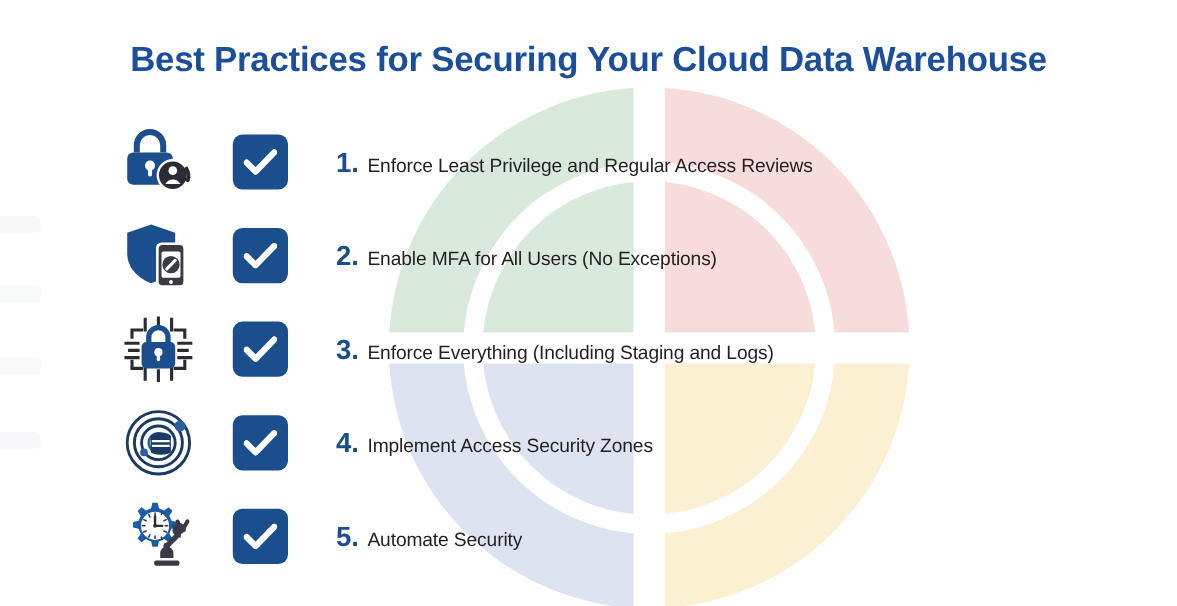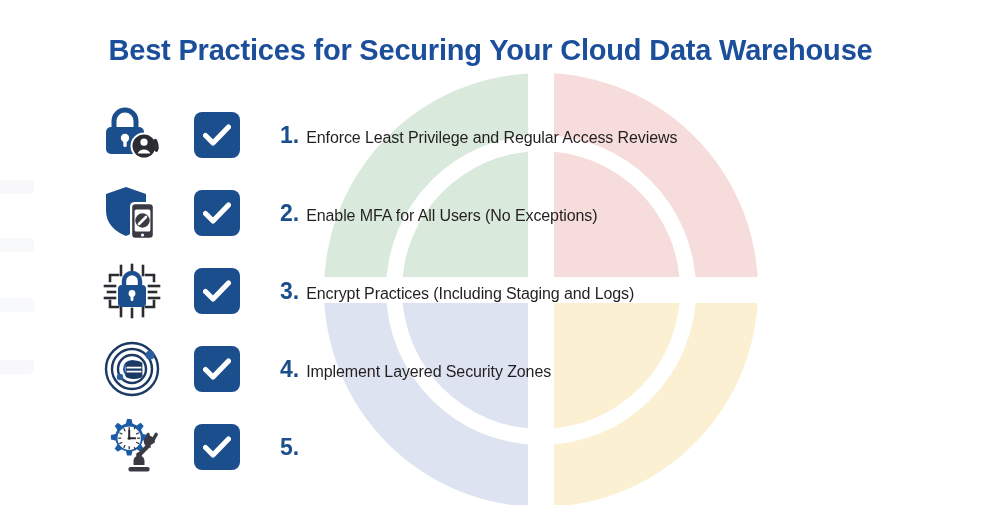--- a/index.html
+++ b/index.html
@@ -229,21 +229,21 @@
           <rect x="29.6" y="32.5" width="2.8" height="6.6" rx="1.3" fill="#ffffff"></rect>
         </svg>
       </div>
       <div class="row-check">
         <svg width="28" height="22" viewBox="0 0 28 22" xmlns="http://www.w3.org/2000/svg">
           <path d="M2.5 11.5 L10 19 L25.5 3" fill="none" stroke="#ffffff" stroke-width="5.2" stroke-linecap="round" stroke-linejoin="round"></path>
         </svg>
       </div>
       <div class="row-text">
         <span class="row-num">3.</span>
-        <span class="row-label">Encrypt Practices (Including Staging and Logs)</span>
+        <span class="row-label">Enforce Everything (Including Staging and Logs)</span>
       </div>
     </div>
 
     <div class="row">
       <div class="row-icon">
         <svg width="62" height="60" viewBox="0 0 62 60" xmlns="http://www.w3.org/2000/svg">
           <circle cx="31" cy="30" r="26" fill="none" stroke="#1b3a63" stroke-width="2.4"></circle>
           <circle cx="31" cy="30" r="20" fill="none" stroke="#1b3a63" stroke-width="2.4"></circle>
           <circle cx="31" cy="30" r="14" fill="none" stroke="#1b3a63" stroke-width="2.4"></circle>
           <circle cx="31" cy="30" r="8" fill="none" stroke="#2b5f9e" stroke-width="2.2"></circle>
@@ -256,21 +256,21 @@
           <circle cx="19" cy="38" r="3.2" fill="#2b5f9e"></circle>
         </svg>
       </div>
       <div class="row-check">
         <svg width="28" height="22" viewBox="0 0 28 22" xmlns="http://www.w3.org/2000/svg">
           <path d="M2.5 11.5 L10 19 L25.5 3" fill="none" stroke="#ffffff" stroke-width="5.2" stroke-linecap="round" stroke-linejoin="round"></path>
         </svg>
       </div>
       <div class="row-text">
         <span class="row-num">4.</span>
-        <span class="row-label">Implement Layered Security Zones</span>
+        <span class="row-label">Implement Access Security Zones</span>
       </div>
     </div>
 
     <div class="row">
       <div class="row-icon">
         <svg width="62" height="60" viewBox="0 0 62 60" xmlns="http://www.w3.org/2000/svg">
           <path d="M26 2 l4.4 0 l1.1 4.6 l4.2 1.8 l3.9 -2.6 l3.1 3.1 l-2.6 3.9 l1.8 4.2 l4.6 1.1 l0 4.4 l-4.6 1.1 l-1.8 4.2 l2.6 3.9 l-3.1 3.1 l-3.9 -2.6 l-4.2 1.8 l-1.1 4.6 l-4.4 0 l-1.1 -4.6 l-4.2 -1.8 l-3.9 2.6 l-3.1 -3.1 l2.6 -3.9 l-1.8 -4.2 l-4.6 -1.1 l0 -4.4 l4.6 -1.1 l1.8 -4.2 l-2.6 -3.9 l3.1 -3.1 l3.9 2.6 l4.2 -1.8 Z" fill="#1b5ba8"></path>
           <circle cx="28.2" cy="21.2" r="12.4" fill="#ffffff"></circle>
           <circle cx="28.2" cy="21.2" r="12.4" fill="none" stroke="#1b5ba8" stroke-width="1.4"></circle>
           <g stroke="#3a3a44" stroke-width="1.3" stroke-linecap="round">
@@ -299,17 +299,18 @@
           <path d="M48.2 22.8 l-1.2 -5.2" stroke="#3a3a44" stroke-width="3.4" stroke-linecap="round"></path>
         </svg>
       </div>
       <div class="row-check">
         <svg width="28" height="22" viewBox="0 0 28 22" xmlns="http://www.w3.org/2000/svg">
           <path d="M2.5 11.5 L10 19 L25.5 3" fill="none" stroke="#ffffff" stroke-width="5.2" stroke-linecap="round" stroke-linejoin="round"></path>
         </svg>
       </div>
       <div class="row-text">
         <span class="row-num">5.</span>
+        <span class="row-label">Automate Security</span>
       </div>
     </div>
 
   </div>
 </div>
 
 </body></html>

